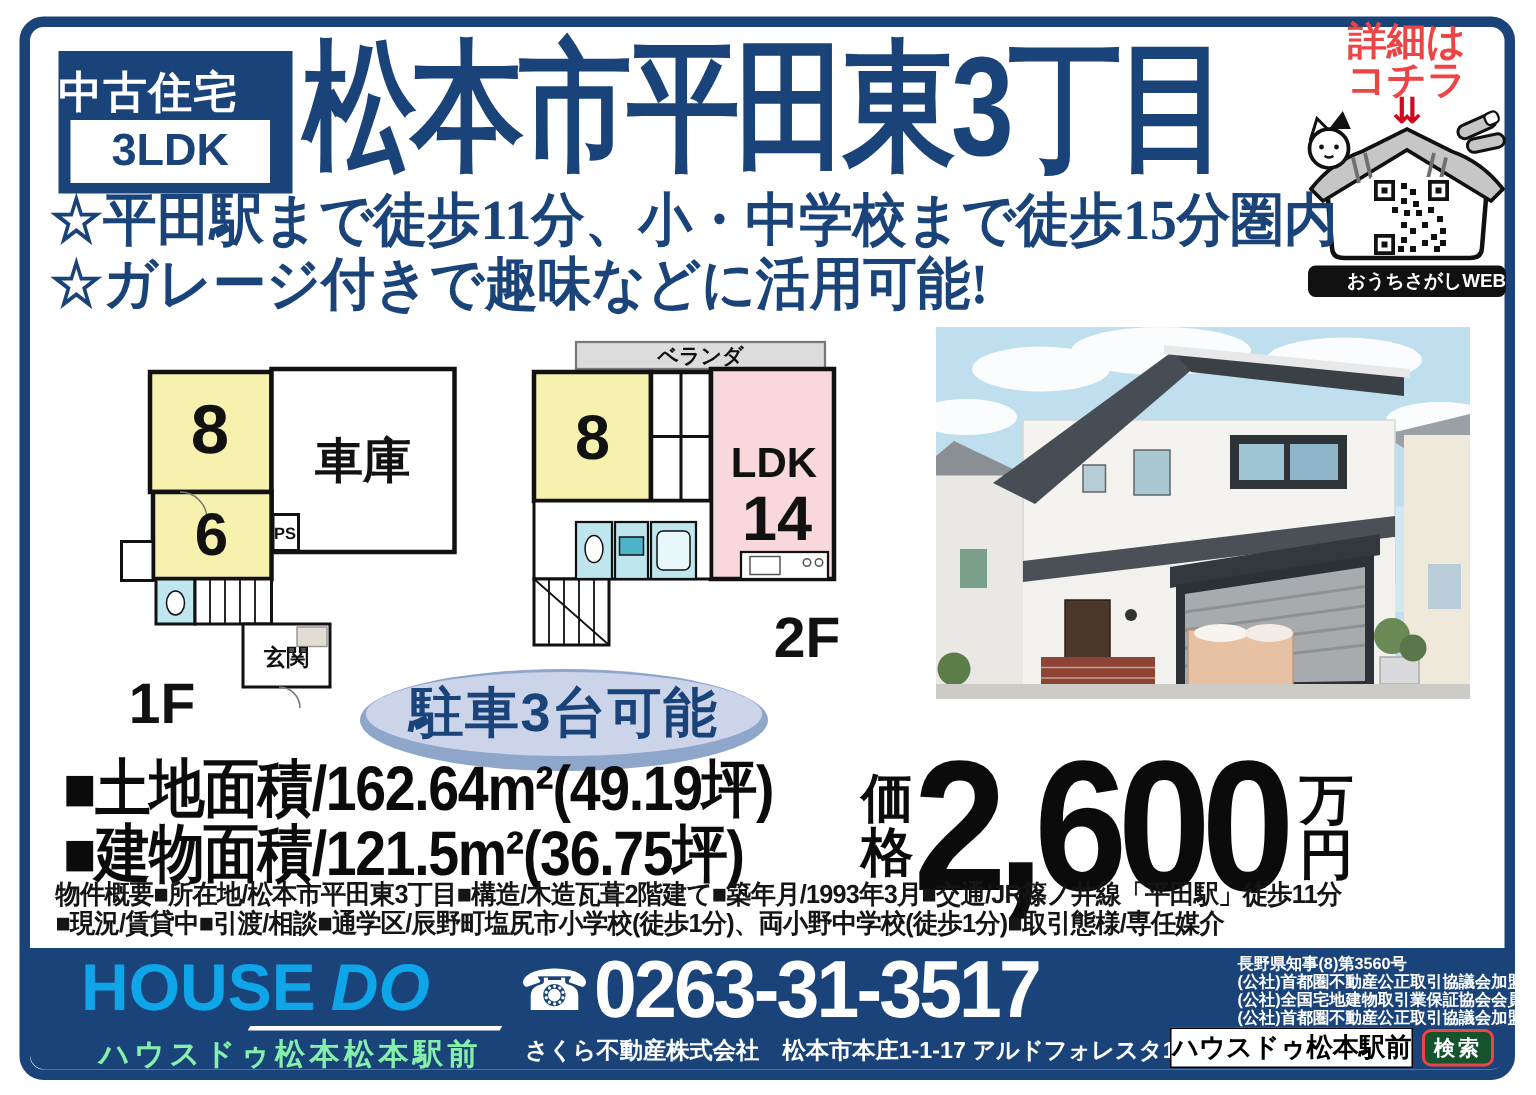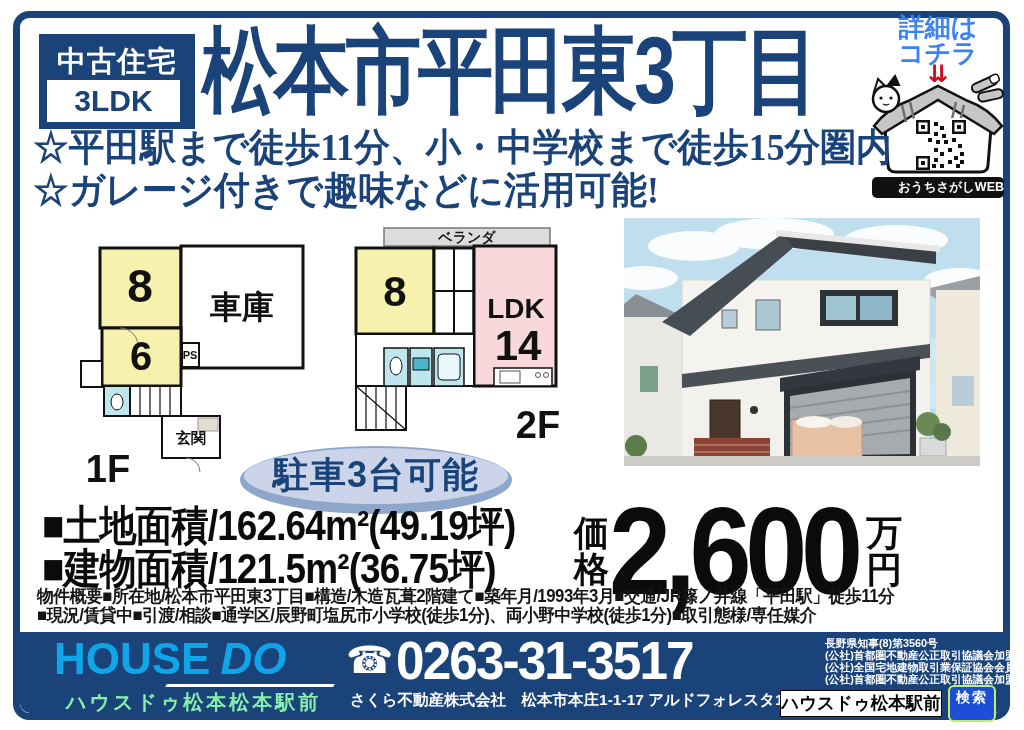--- a/index.html
+++ b/index.html
@@ -2,27 +2,27 @@
 <html><head>
 <meta charset="utf-8">
 <style>
   html,body{margin:0;padding:0;background:#fff;}
   .canvas{position:relative;width:1024px;height:730px;background:#fff;overflow:hidden;
           font-family:"Liberation Sans","DejaVu Sans",sans-serif;color:#111;}
   .frame{position:absolute;left:13px;top:11px;width:997px;height:709px;box-sizing:border-box;
          border:7px solid #1a4379;border-radius:16px;background:transparent;}
   
   .badge{position:absolute;left:39px;top:34px;width:156px;height:95px;background:#1a4379;}
-  .badge-top{color:#fff;font-weight:900;font-size:29px;text-align:center;margin-top:8px;letter-spacing:1px;}
+  .badge-top{color:#fff;font-weight:900;font-size:29px;margin-top:8px;letter-spacing:1px;}
   .badge-bottom{position:absolute;left:8px;bottom:7px;width:133px;height:42px;background:#fff;
                 color:#1a4379;font-weight:900;font-size:30px;text-align:center;line-height:42px;}
   .title{position:absolute;left:202px;top:16px;width:690px;height:112px;white-space:nowrap;
          font-weight:900;font-size:94px;line-height:110px;color:#1a4379;letter-spacing:-4px;
          transform:scaleX(.80);transform-origin:0 50%;}
-  .cta{position:absolute;left:868px;top:14px;width:140px;text-align:center;color:#3b82f6;
+  .cta{position:absolute;left:868px;top:14px;width:140px;text-align:center;color:#ef4444;
        font-weight:900;font-size:26px;line-height:26px;}
   .cta-arrow{position:absolute;left:928px;top:60px;color:#cf0a1d;font-weight:900;font-size:24px;}
   .qr-svg{position:absolute;left:868px;top:72px;}
   .qr-caption{position:absolute;left:872px;top:177px;width:132px;height:21px;background:#111;color:#fff;
               border-radius:5px;font-size:12.5px;font-weight:800;line-height:21px;text-align:right;}
   .hl{position:absolute;left:33px;white-space:nowrap;color:#1a4379;font-weight:900;font-size:38px;line-height:42px;
       font-family:"Liberation Serif","DejaVu Serif",serif;transform:scaleX(.94);transform-origin:0 50%;}
   .hl1{top:126px;} .hl2{top:169px;}
   
   .plan{position:absolute;}
@@ -49,22 +49,22 @@
   .logo .do{font-style:italic;margin-left:10px;}
   .logo-swoosh{position:absolute;left:146px;top:52px;width:168px;height:3px;background:#fff;transform:skewX(-30deg);}
   .store{position:absolute;left:46px;top:57px;color:#86efac;font-weight:800;font-size:20px;letter-spacing:3px;white-space:nowrap;}
   .tel{position:absolute;left:326px;top:0;height:56px;display:flex;align-items:center;color:#fff;white-space:nowrap;}
   .tel-icon{font-size:38px;font-weight:900;margin-right:3px;}
   .tel-num{font-size:54px;font-weight:900;letter-spacing:-2px;transform:scaleX(.95);transform-origin:0 50%;}
   .company{position:absolute;left:330px;top:58px;color:#fff;font-size:15.5px;font-weight:600;white-space:nowrap;}
   .licenses{position:absolute;left:760px;top:5px;color:#fff;font-size:10.8px;line-height:12px;font-weight:600;white-space:nowrap;margin-left:45px;}
   .searchrow{position:absolute;left:760px;top:53px;display:flex;gap:6px;align-items:center;}
   .sbox{width:160px;height:25px;background:#fff;color:#000;border:1px solid #000;font-size:17.5px;
-        font-weight:900;text-align:center;line-height:25px;white-space:nowrap;}
-  .sbtn{width:48px;height:37px;box-sizing:border-box;background:#1d4ed8;color:#fff;border:2px solid #bef264;
+        font-weight:900;text-align:right;line-height:25px;white-space:nowrap;}
+  .sbtn{width:48px;height:25px;box-sizing:border-box;background:#14532d;color:#fff;border:2px solid #ef4444;
         border-radius:6px;font-size:14px;font-weight:800;text-align:center;line-height:21px;letter-spacing:2px;}
   svg text{font-family:"Liberation Sans","DejaVu Sans",sans-serif;font-weight:900;fill:#111;text-anchor:middle;}
 </style>
 </head>
 <body>
 
 <div class="canvas">
   <div class="frame"></div>
 
   <div class="badge">

